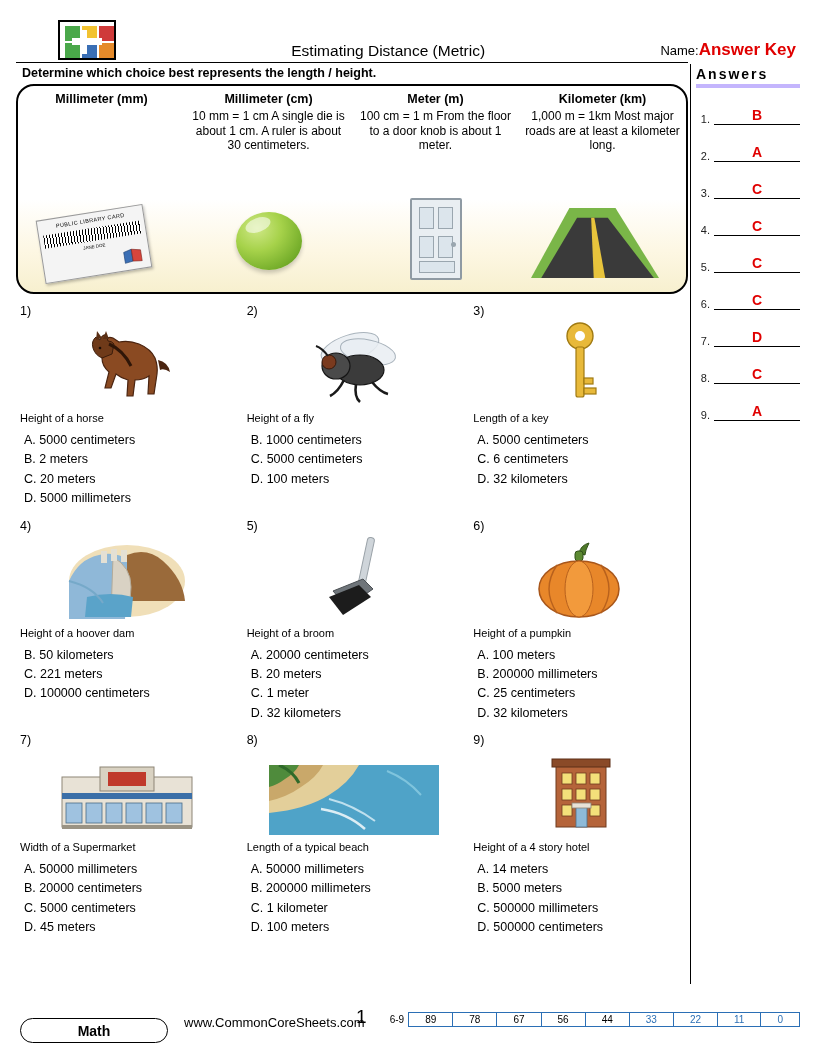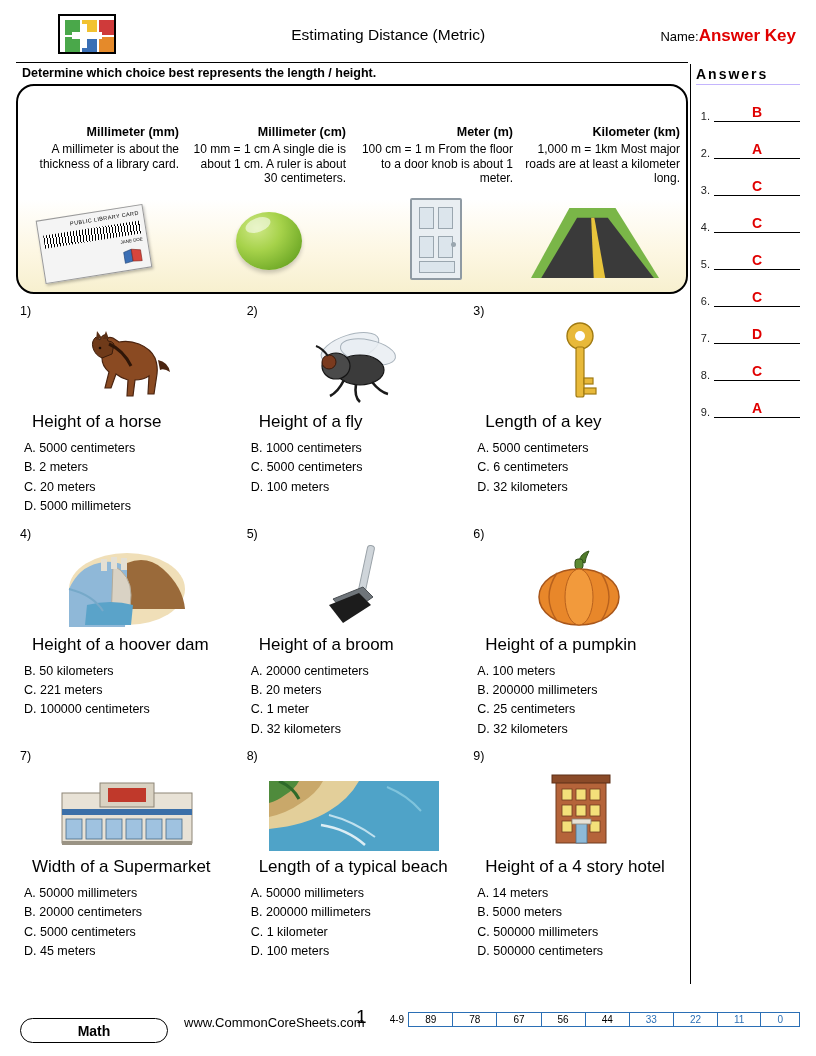--- a/index.html
+++ b/index.html
@@ -8,21 +8,21 @@
     width: 816px; height: 1056px;
     font-family: "Liberation Sans", sans-serif;
     color: #000; background: #fff;
     position: relative;
     overflow: hidden;
   }
 
   .page { position: relative; width: 816px; height: 1056px; padding: 14px 16px 0 16px; }
 
   
-  .header { display: flex; align-items: flex-start; height: 46px; padding-left: 42px; }
+  .header { display: flex; align-items: flex-end; height: 46px; padding-left: 42px; }
   .logo {
     width: 58px; height: 40px; background: #fff;
     border: 2px solid #000; position: relative; flex: 0 0 58px;
   }
   .logo .sq {
     position: absolute; width: 15px; height: 15px;
   }
   .logo .g1 { background: #4aa84a; left: 5px; top: 4px; }
   .logo .g2 { background: #4aa84a; left: 5px; top: 21px; }
   .logo .y1 { background: #f2c230; left: 22px; top: 4px; }
@@ -47,21 +47,21 @@
   }
 
   
   .infobox {
     width: 672px; height: 210px;
     border: 2px solid #000; border-radius: 18px;
     position: relative; overflow: hidden;
     background: linear-gradient(to bottom, #ffffff 0%, #ffffff 55%, #fdf7e3 80%, #f7f0cf 100%);
   }
   .info-cols { display: flex; height: 100%; }
-  .info-col { flex: 1; padding: 6px 6px 0 6px; text-align: right; position: relative; margin-top: 33px; }
+  .info-col { flex: 1; padding: 6px 6px 0 6px; text-align: center; position: relative; }
   .info-col h4 { margin: 0 0 3px 0; font-size: 12.5px; }
   .info-col p { margin: 0; font-size: 12px; line-height: 1.22; }
   .info-art { position: absolute; bottom: 6px; left: 0; right: 0; height: 86px; }
 
   
   .libcard {
     position: absolute; left: 22px; bottom: 10px; width: 108px; height: 64px;
     background: #f4f4f4; border: 1px solid #999;
     transform: rotate(-9deg);
     box-shadow: 1px 2px 3px rgba(0,0,0,.25);
@@ -117,29 +117,29 @@
   }
 
   
   .questions {
     width: 672px; margin-top: 10px;
     display: grid; grid-template-columns: repeat(3, 1fr); gap: 10px 8px;
   }
   .q { position: relative; padding-left: 4px; }
   .q-num { font-size: 12.5px; }
   .q-art { height: 88px; display: flex; align-items: flex-end; justify-content: center; }
-  .q-prompt { font-size: 17px; margin: 6px 0 7px 12px; }
+  .q-prompt { font-size: 11px; margin: 6px 0 7px 0; }
   .q-opts { margin-left: 4px; }
   .q-opt { font-size: 12.5px; line-height: 1.55; }
 
   
   .answers {
     position: absolute; top: 66px; left: 696px; width: 104px;
   }
-  .answers-title { font-size: 14px; font-weight: bold; letter-spacing: 2px; border-bottom: 1px solid #c4b5fd; padding-bottom: 2px; }
+  .answers-title { font-size: 14px; font-weight: bold; letter-spacing: 2px; border-bottom: 4px solid #c4b5fd; padding-bottom: 2px; }
   .ans-row { display: flex; align-items: flex-end; gap: 4px; margin-top: 18px; }
   .ans-idx { font-size: 11px; width: 14px; text-align: right; color: #222; }
   .ans-line { flex: 1; border-bottom: 1px solid #000; text-align: center; }
   .ans-val { color: #e00000; font-weight: bold; font-size: 14px; }
 
   .vdivider { position: absolute; left: 690px; top: 64px; width: 1px; height: 920px; background: #000; }
 
   
   .footer { position: absolute; left: 16px; bottom: 14px; width: 784px; height: 36px; }
   .math-pill {
@@ -178,21 +178,20 @@
       <span class="answer-key">Answer Key</span>
     </div>
   </div>
 
   <div class="instruction">Determine which choice best represents the length / height.</div>
 
   <div class="infobox">
     <div class="info-cols">
       <div class="info-col">
         <h4>Millimeter (mm)</h4>
-        <p>A millimeter is about the thickness of a library card.</p>
         <div class="info-art">
           <div class="libcard">
             <div class="lc-t">PUBLIC LIBRARY CARD</div>
             <div class="lc-bar"></div>
             <div class="lc-n">JANE DOE</div>
             <svg class="lc-book" viewBox="0 0 20 15">
               <path d="M1 3 L9 1 L9 13 L1 14 Z" fill="#3b6fb5" stroke="#1c3f73" stroke-width=".6"></path>
               <path d="M9 1 L18 3 L18 14 L9 13 Z" fill="#d8453c" stroke="#7d2420" stroke-width=".6"></path>
             </svg>
           </div>
@@ -487,21 +486,21 @@
       <span class="ans-idx">9.</span>
       <span class="ans-line"><span class="ans-val">A</span></span>
     </div>
   </div>
 
   <div class="footer">
     <div class="math-pill">Math</div>
     <div class="site">www.CommonCoreSheets.com</div>
     <div class="pagenum">1</div>
     <div class="scale">
-      <span class="rng">4-9</span>
+      <span class="rng">6-9</span>
       <span class="cell">89</span>
       <span class="cell">78</span>
       <span class="cell">67</span>
       <span class="cell">56</span>
       <span class="cell">44</span>
       <span class="cell hl">33</span>
       <span class="cell hl">22</span>
       <span class="cell hl">11</span>
       <span class="cell hl">0</span>
     </div>

